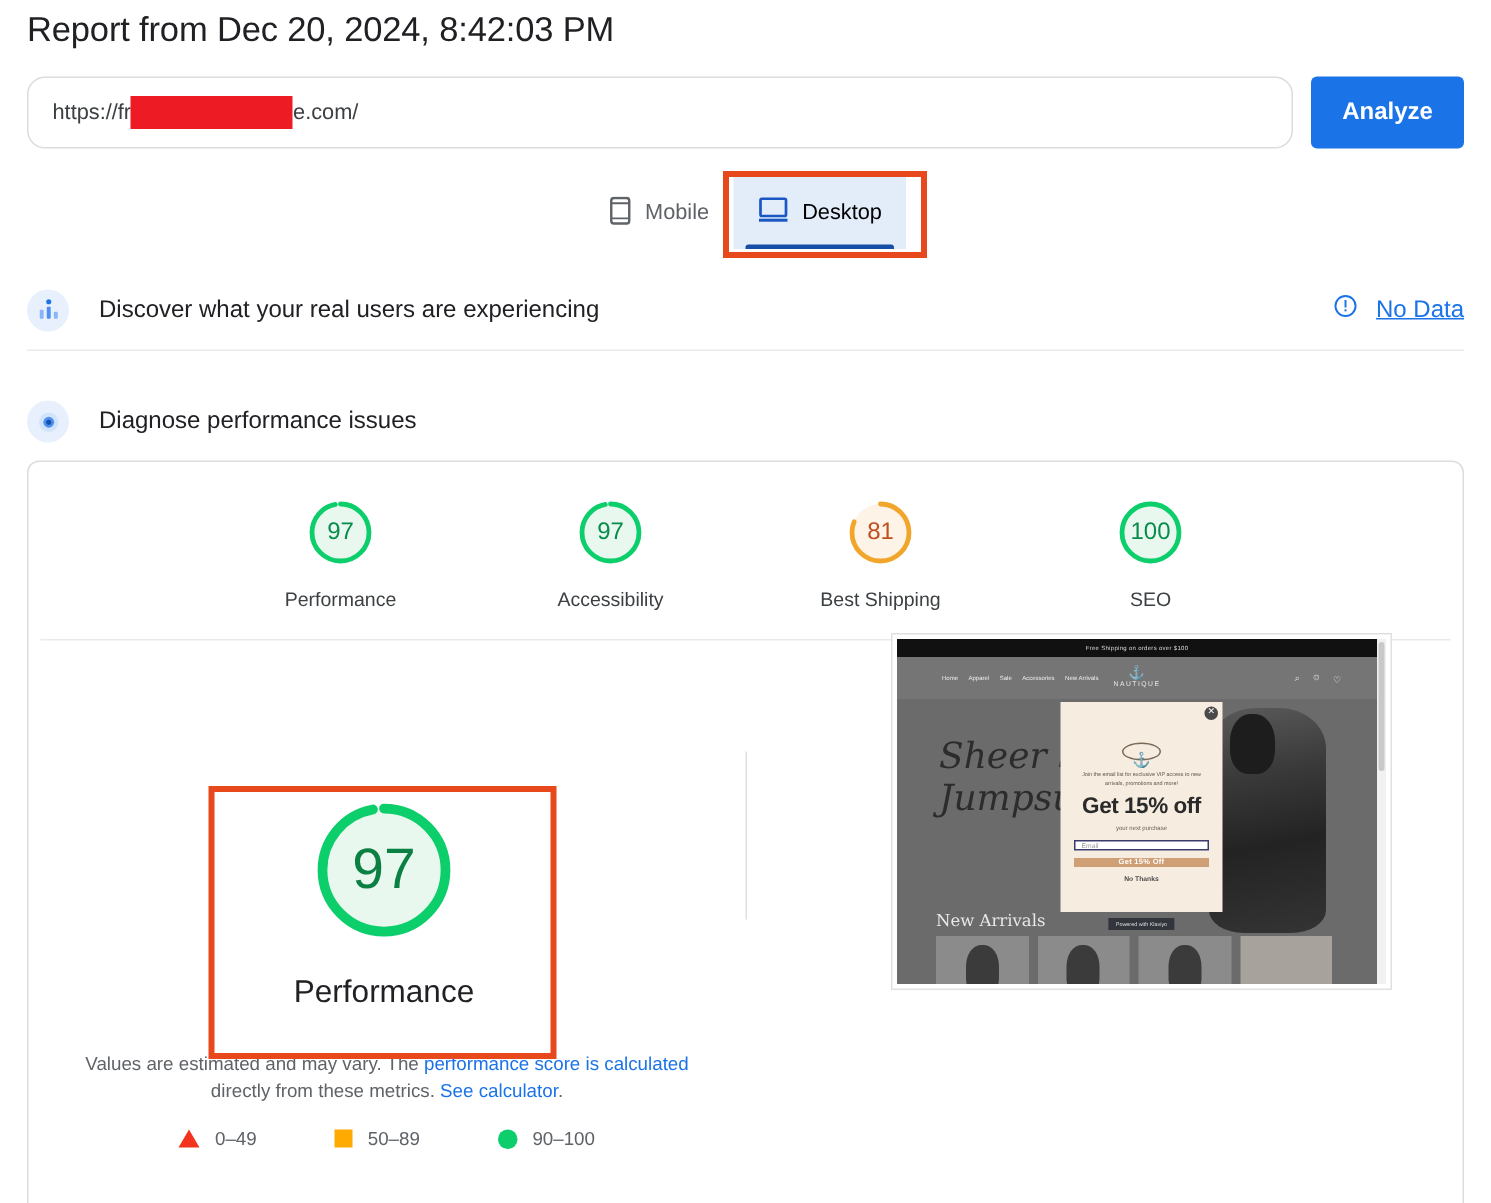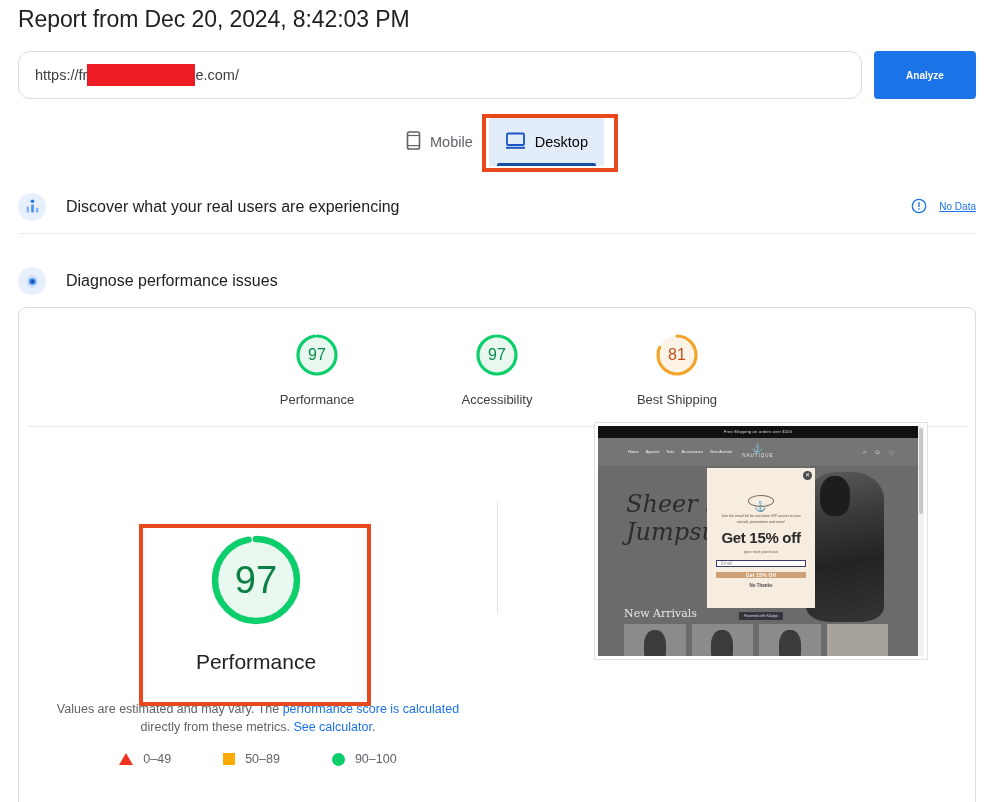--- a/index.html
+++ b/index.html
@@ -30,21 +30,21 @@
   }
   .url-text { white-space: nowrap; display: flex; align-items: center; }
   .redact {
     display: inline-block; width: 108px; height: 22px;
     background: #ed1c24; margin: 0 0px; vertical-align: middle;
   }
   .analyze-btn {
     position: absolute; right: 0; top: 0; width: 102px; height: 48px;
     background: #1b73e8; color: #fff; border: none; border-radius: 4px;
     font-family: "Liberation Sans", sans-serif;
-    font-size: 10px; font-weight: bold; cursor: pointer;
+    font-size: 16px; font-weight: bold; cursor: pointer;
   }
 
   
   .tabs { position: absolute; left: 0; top: 118px; width: 994px; height: 52px;
           display: flex; justify-content: center; align-items: flex-start; gap: 0px; }
   .tab {
     display: flex; align-items: center; gap: 9px;
     height: 48px; padding: 0 16px; cursor: pointer;
     font-size: 14.5px; color: #5f6368; position: relative;
   }
@@ -66,21 +66,21 @@
   .sec-users { top: 180px; }
   .sec-diagnose { top: 254px; border-bottom: none; }
   .sec-ico {
     width: 28px; height: 28px; border-radius: 50%;
     background: #e8f0fe; display: flex; align-items: center; justify-content: center;
     flex: 0 0 auto;
   }
   .sec-label { margin-left: 20px; font-size: 16px; color: #202124; }
   .no-data {
     margin-left: auto; display: flex; align-items: center; gap: 12px;
-    color: #1a73e8; font-size: 10px; cursor: pointer; text-decoration: underline;
+    color: #1a73e8; font-size: 16px; cursor: pointer; text-decoration: underline;
   }
 
   
   .card {
     position: absolute; left: 18px; top: 307px; width: 958px; height: 520px;
     border: 1px solid #dadce0; border-radius: 8px; background: #fff; overflow: hidden;
   }
   .gauges {
     display: flex; justify-content: center; align-items: flex-start;
     gap: 60px; padding-top: 22px; height: 118px;
@@ -300,20 +300,30 @@
       </div>
       <div class="gauge-item">
         <div class="gauge-ring">
           <svg viewBox="0 0 50 50">
               <circle cx="25" cy="25" r="19" fill="#fdf3e6"></circle>
               <circle cx="25" cy="25" r="19" fill="none" stroke="#f1a62b" stroke-width="3.2" stroke-linecap="round" stroke-dasharray="96.7 119.4"></circle>
             </svg>
           <span class="gauge-num" style="color:#bf4f1f">81</span>
         </div>
         <div class="gauge-caption">Best Shipping</div>
+      </div>
+      <div class="gauge-item">
+        <div class="gauge-ring">
+          <svg viewBox="0 0 50 50">
+              <circle cx="25" cy="25" r="19" fill="#e8f8ef"></circle>
+              <circle cx="25" cy="25" r="19" fill="none" stroke="#0cce6b" stroke-width="3.2" stroke-dasharray="119.4 0"></circle>
+            </svg>
+          <span class="gauge-num" style="color:#078c4b">100</span>
+        </div>
+        <div class="gauge-caption">SEO</div>
       </div>
     </div>
 
     <div class="card-divider"></div>
 
     <div class="lower">
       <div class="lower-left">
         <div class="big-gauge-box">
           <div class="big-ring">
             <svg viewBox="0 0 108 108">

